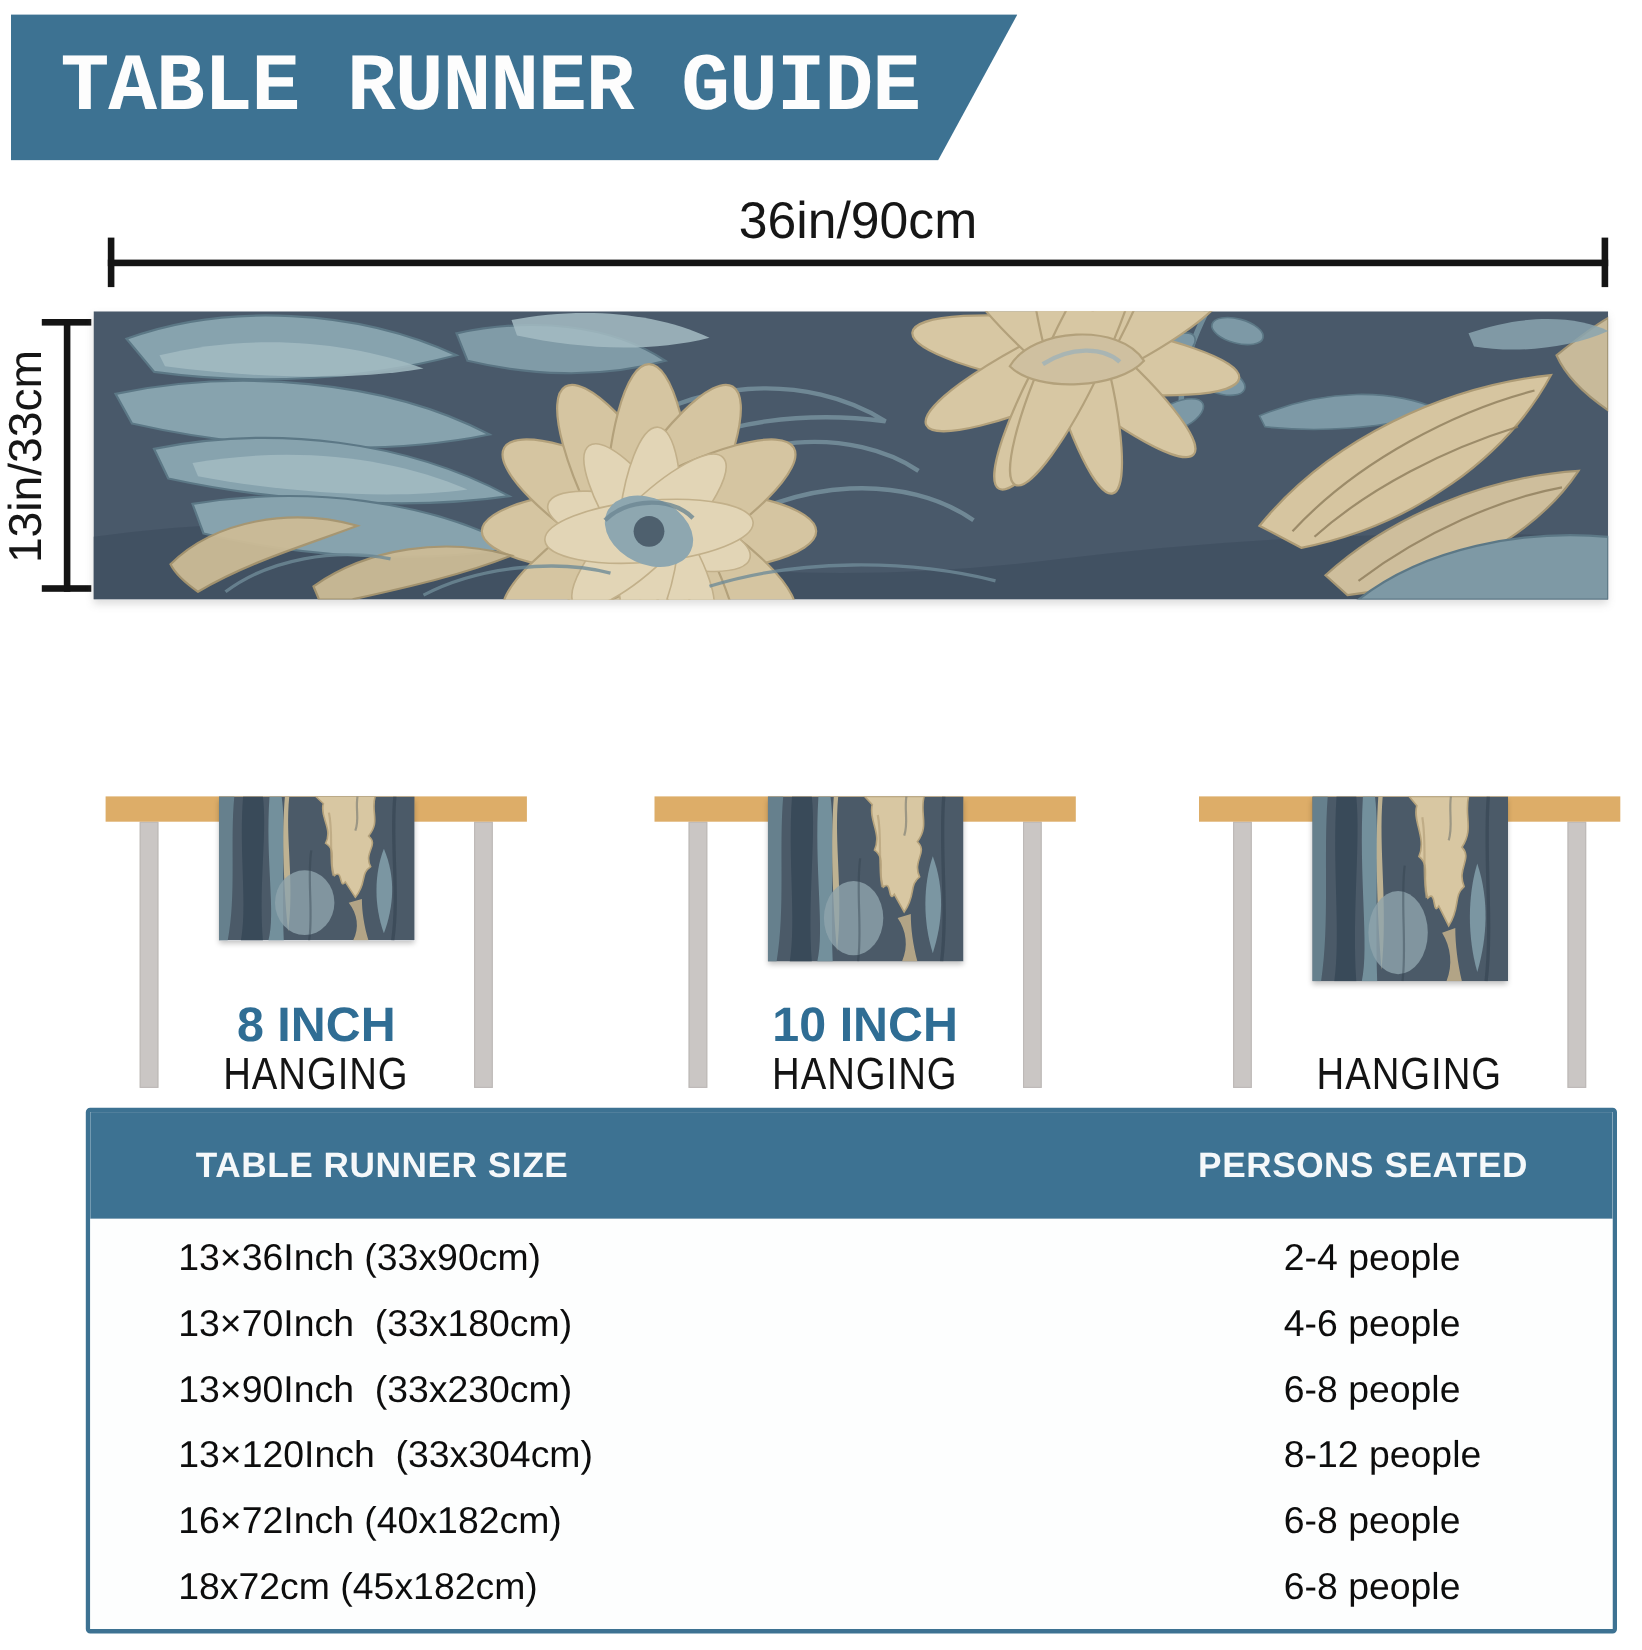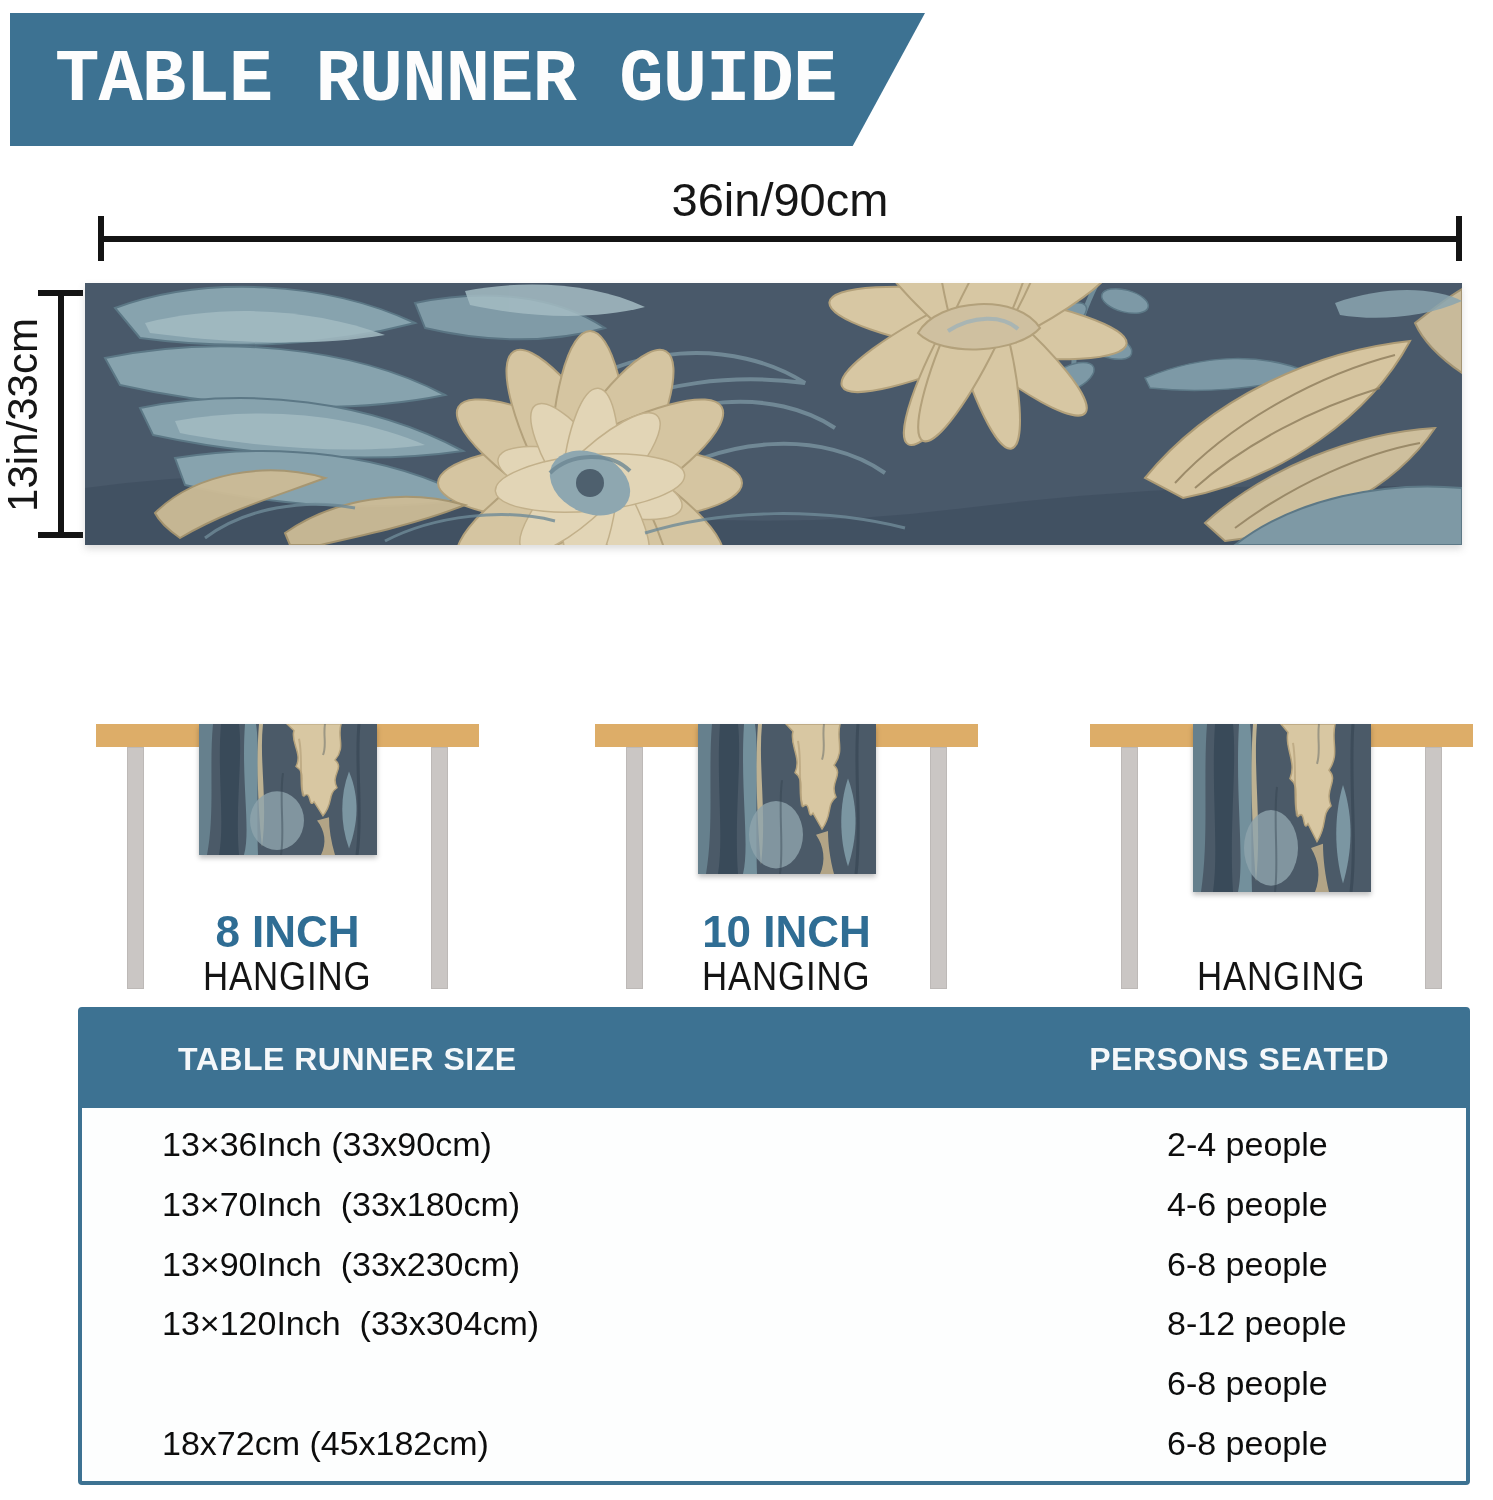--- a/index.html
+++ b/index.html
@@ -287,20 +287,21 @@
       </div>
       <div class="st-row">
         <span class="sz">13×90Inch &nbsp;(33x230cm)</span>
         <span class="pp">6-8 people</span>
       </div>
       <div class="st-row">
         <span class="sz">13×120Inch &nbsp;(33x304cm)</span>
         <span class="pp">8-12 people</span>
       </div>
       <div class="st-row">
+        <span class="sz">16×72Inch (40x182cm)</span>
         <span class="pp">6-8 people</span>
       </div>
       <div class="st-row">
         <span class="sz">18x72cm (45x182cm)</span>
         <span class="pp">6-8 people</span>
       </div>
     </div>
   </div>
 
 </div>

